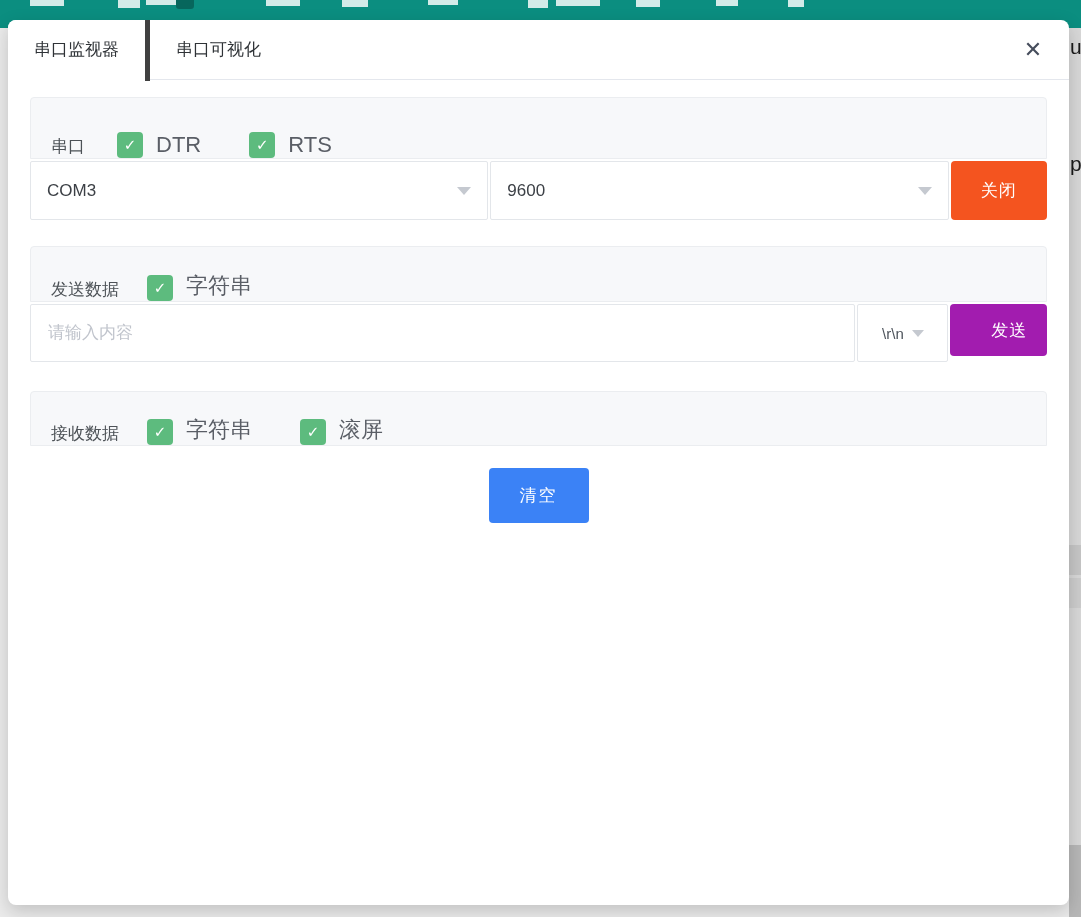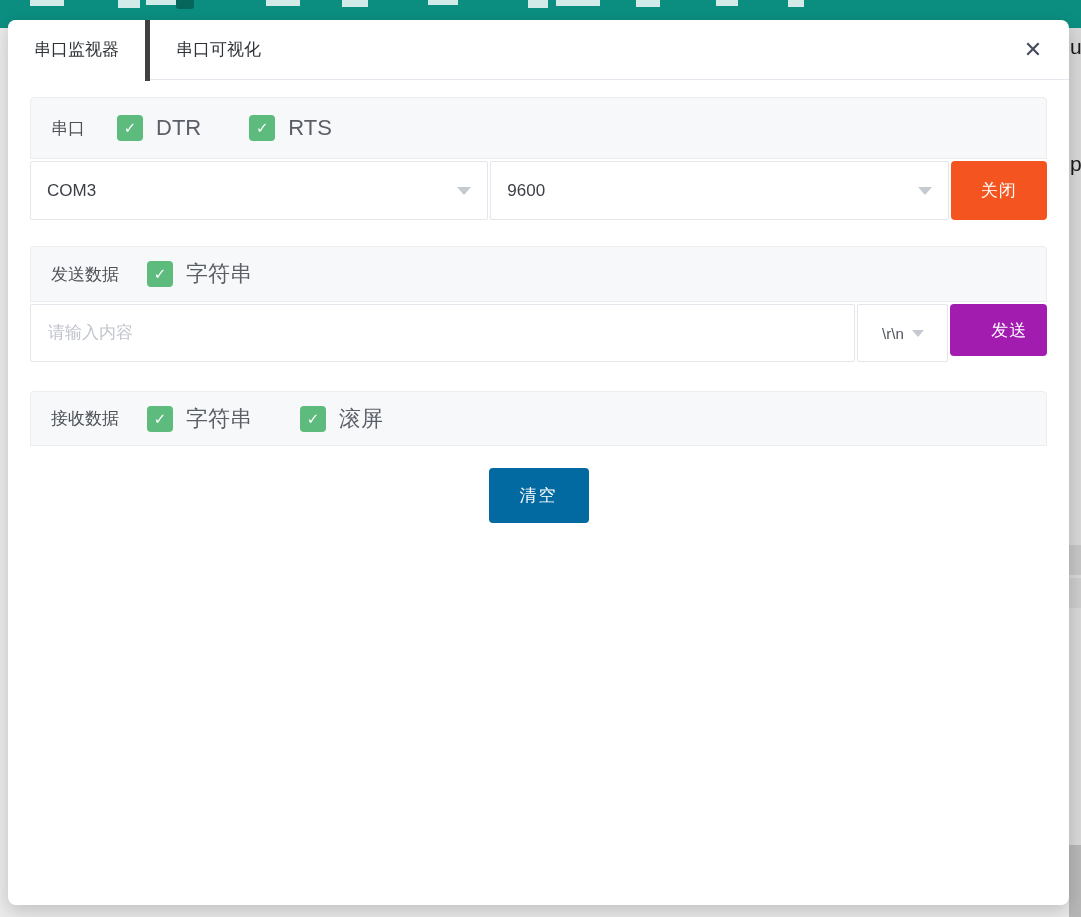--- a/index.html
+++ b/index.html
@@ -49,21 +49,21 @@
   }
   .close-btn {
     position:absolute; top:16px; right:22px; width:28px; height:28px;
     font-size:22px; color:#464d5c; text-align:center; line-height:28px;
     cursor:pointer;
   }
 
   .content { padding:0 22px; }
 
   .group-header {
-    display:flex; align-items:center; padding:0 20px;
+    display:flex; align-items:flex-end; padding:0 20px;
     background:#f7f8fa; border:1px solid #ebedf0; border-radius:4px 4px 0 0;
   }
   .gh1 { height:62px; margin-top:17px; }
   .gh2 { height:56px; margin-top:26px; }
   .gh3 { height:55px; margin-top:29px; }
   .group-title { font-size:17px; color:#4d5257; }
   .checkbox {
     width:26px; height:26px; border-radius:4px; background:#5dbb7e;
     color:#fff; font-size:15px; font-weight:bold;
     display:flex; align-items:center; justify-content:center;
@@ -93,21 +93,21 @@
   .w-eol .caret { border-left-width:6px; border-right-width:6px; border-top-width:7px; }
 
   .btn {
     border:none; border-radius:4px; color:#fff; font-size:17px;
     cursor:pointer; letter-spacing:1px;
     font-family:Liberation Mono, monospace;
   }
   .btn-close-port { width:98px; height:59px; background:#f4541f; }
   .btn-send { width:98px; height:52px; background:#a21caf;padding-left:21px; }
   .btn-clear {
-    display:block; width:100px; height:55px; background:#0369a1;
+    display:block; width:100px; height:55px; background:#3b82f6;
     margin:22px auto 0 auto; letter-spacing:2px;
   }
 
   .text-input {
     height:58px; border:1px solid #e3e6ea; border-radius:2px;
     padding:0 17px; font-size:17px; color:#3c4046; outline:none;
     font-family:"Liberation Sans","DejaVu Sans",sans-serif;
   }
   .text-input::placeholder { color:#c0c4cc; }
 

